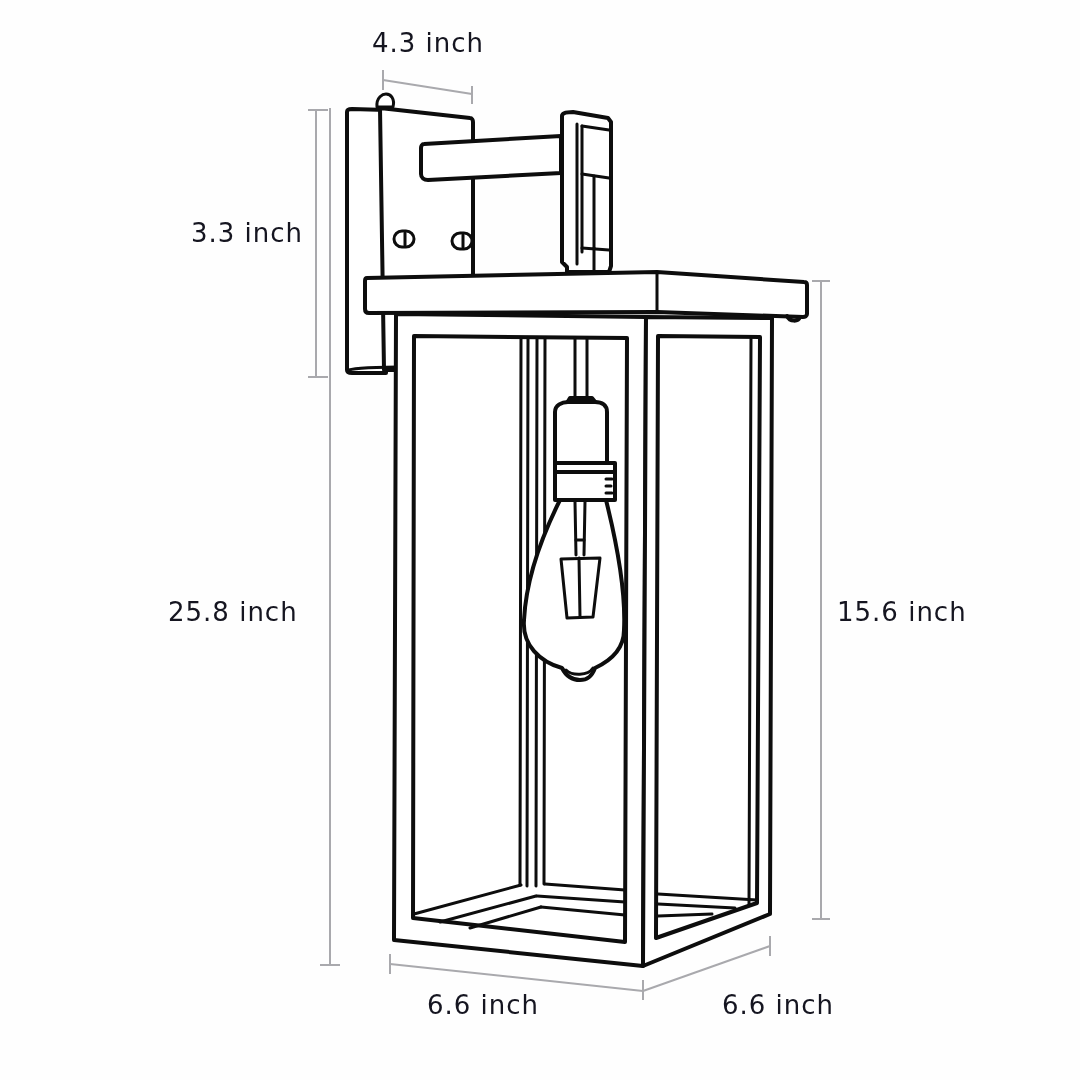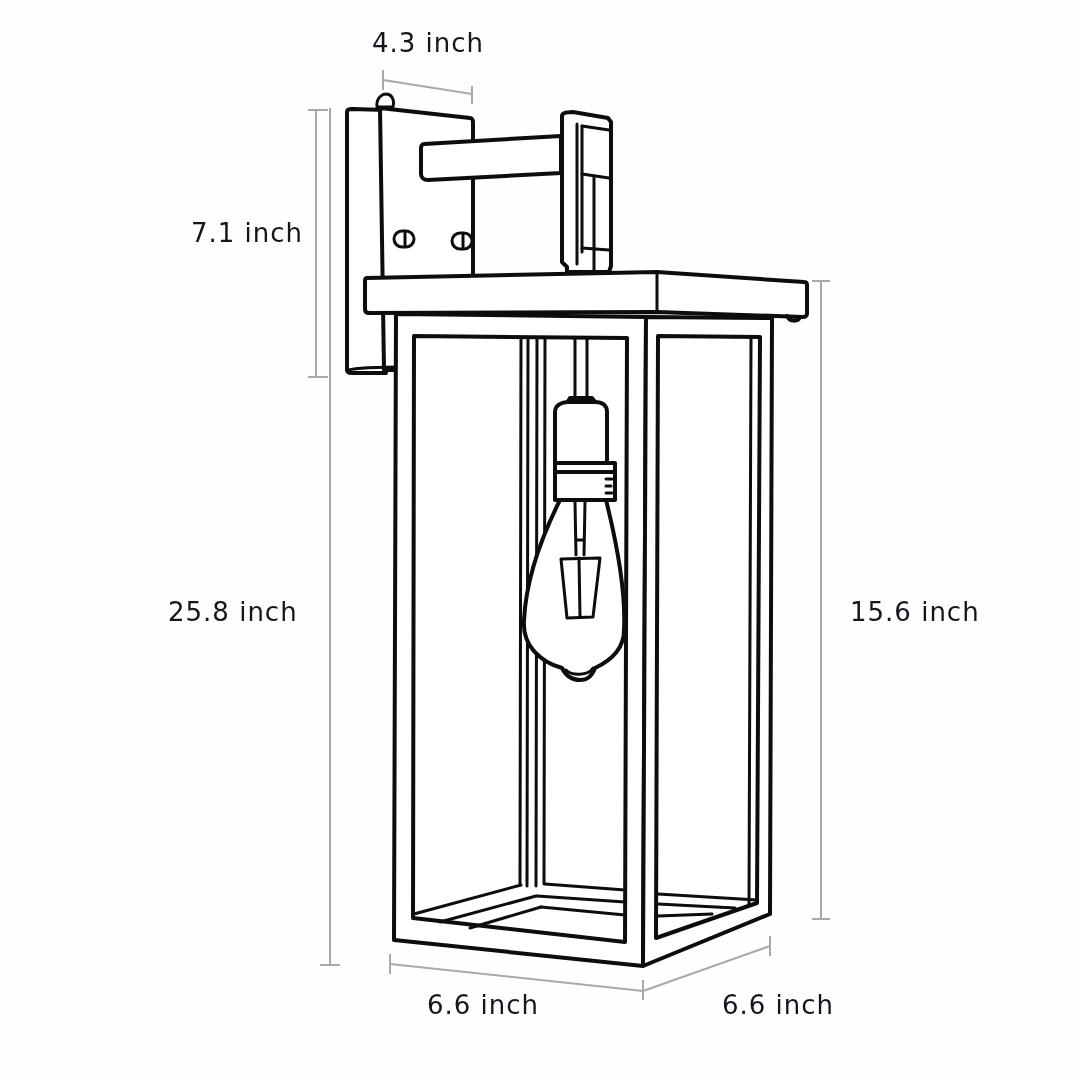--- a/index.html
+++ b/index.html
@@ -49,21 +49,21 @@
       font-family: "DejaVu Sans", sans-serif;
       font-size: 26px;
       color: #151520;
       letter-spacing: 1px;
       white-space: nowrap;
       line-height: 1;
     }
     #lbl-top    { left: 372px; top: 30px; }
     #lbl-arm    { left: 191px; top: 220px; }
     #lbl-total  { left: 168px; top: 599px; }
-    #lbl-body   { left: 837px; top: 599px; margin-left: 13px; }
+    #lbl-body   { left: 837px; top: 599px; }
     #lbl-width  { left: 427px; top: 992px; }
     #lbl-depth  { left: 722px; top: 992px; }
   </style>
 </head>
 <body>
 
 <div class="stage">
 
   <svg class="drawing" viewBox="0 0 1080 1080">
 
@@ -203,19 +203,19 @@
 
       <path class="ink-thin" d="M561,559 L600,558 L593,617 L567,618 Z"></path>
       <line class="ink-thin" x1="579" y1="558" x2="580" y2="617"></line>
 
       <path class="ink-thin" d="M566,670 C572,676 588,676 593,668"></path>
     </g>
 
   </svg>
 
   <div class="label" id="lbl-top">4.3 inch</div>
-  <div class="label" id="lbl-arm">7.1 inch</div>
+  <div class="label" id="lbl-arm">3.3 inch</div>
   <div class="label" id="lbl-total">25.8 inch</div>
   <div class="label" id="lbl-body">15.6 inch</div>
   <div class="label" id="lbl-width">6.6 inch</div>
   <div class="label" id="lbl-depth">6.6 inch</div>
 
 </div>
 
 </body></html>

